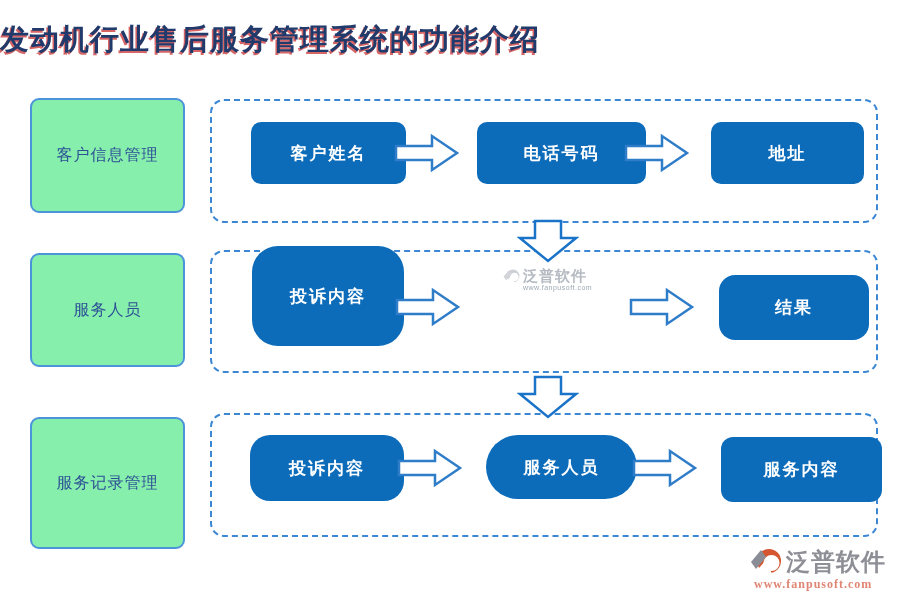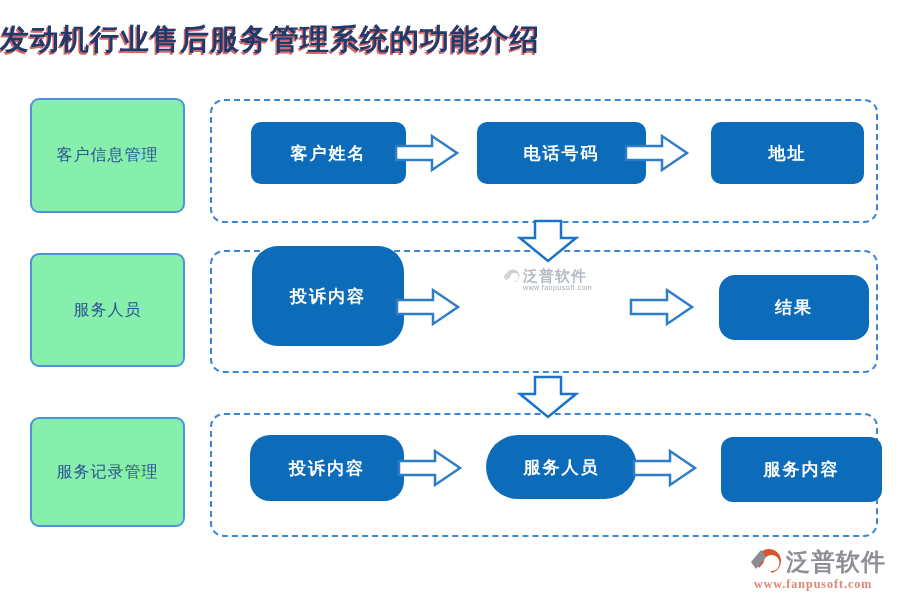--- a/index.html
+++ b/index.html
@@ -26,21 +26,21 @@
     background: #86efac;
     border: 2px solid #4b94da;
     border-radius: 9px;
     display: flex; align-items: center; justify-content: center;
     color: #2d5096;
     font-size: 16px;
     letter-spacing: 1px;
   }
   .side-label.l1 { top: 98px;  height: 115px; }
   .side-label.l2 { top: 253px; height: 114px; }
-  .side-label.l3 { top: 417px; height: 110px; }
+  .side-label.l3 { top: 417px; height: 132px; }
   .dash-box {
     position: absolute;
     left: 210px; width: 668px;
     border: 2px dashed #3b87d3;
     border-radius: 14px;
     background: transparent;
   }
   .dash-box.c1 { top: 99px;  height: 124px; }
   .dash-box.c2 { top: 250px; height: 123px; }
   .dash-box.c3 { top: 413px; height: 124px; }

